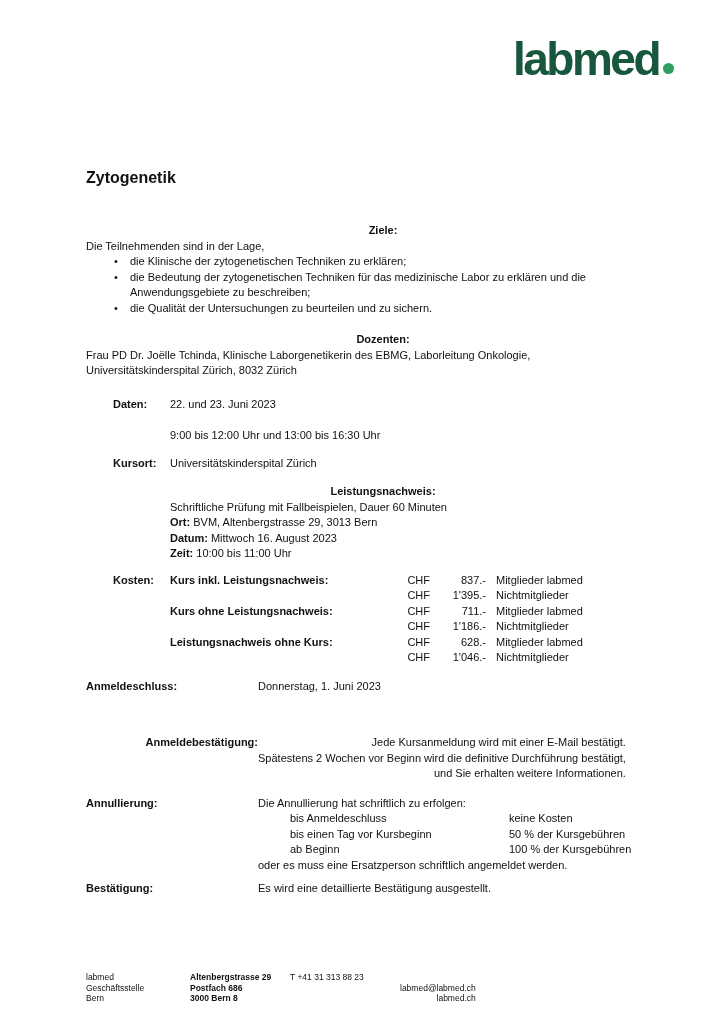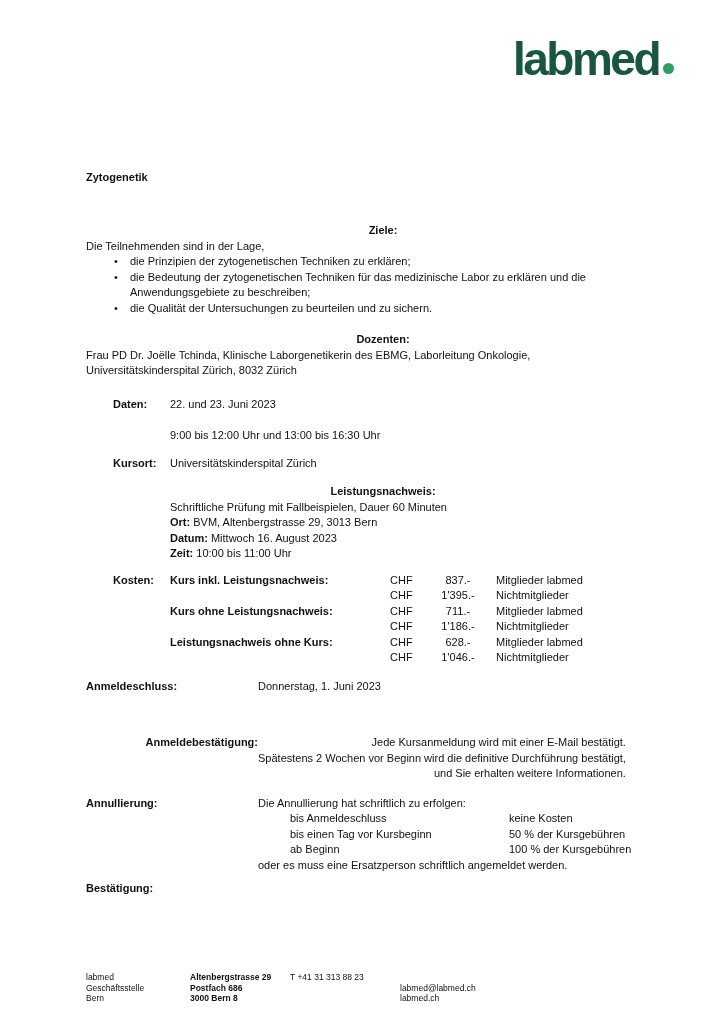--- a/index.html
+++ b/index.html
@@ -20,21 +20,21 @@
     display:inline-block; width:11px; height:11px; border-radius:50%;
     margin-left:4px; margin-bottom:1px;
   }
 
   
   .content {
     position:absolute; top:168px; left:86px; right:44px;
     font-size:11px; line-height:15.5px;
   }
   .bold { font-weight:700;text-align:center; }
-  .page-title { font-size:11px; font-weight:700; line-height:19px; margin-bottom:36px; }
+  .page-title { font-size:16px; font-weight:700; line-height:19px; margin-bottom:36px; }
 
   
   .sec-ziele { margin-bottom:16px; }
   .bullet-row { display:flex; }
   .bullet-glyph { width:16px; padding-left:28px; flex:0 0 44px; }
   .bullet-text { flex:1 1 auto; max-width:512px; }
 
   
   .sec-dozenten { margin-bottom:18px; }
 
@@ -49,63 +49,63 @@
 
   
   .sec-leistung { margin-bottom:11px; }
 
   
   .sec-kosten { margin-bottom:13px; }
   .kosten-grid { display:flex; }
   .kosten-rows { flex:1 1 auto; }
   .kosten-row { display:flex; }
   .k-item { flex:0 0 220px; font-weight:700; }
-  .k-chf { flex:0 0 40px; }
-  .k-amt { flex:0 0 56px; text-align:center; }
+  .k-chf { flex:0 0 40px;text-align:right; }
+  .k-amt { flex:0 0 56px; text-align:right; }
   .k-aud { padding-left:10px;text-align:center; }
 
   .sec-anmeldeschluss { margin-bottom:41px; }
   .sec-anmeldebest { margin-bottom:14px;text-align:right; }
 
   
   .sec-annullierung { margin-bottom:8px; }
   .ann-row { display:flex;padding-left:32px; }
   .ann-cond { flex:0 0 219px; }
 
   
   .footer {
     position:absolute; top:972px; left:86px; right:30px;
     font-size:8.5px; line-height:10.5px; color:#111;
   }
   .footer-cols { position:relative; }
   .f-col { position:absolute; top:0; white-space:nowrap; }
   .f-org { left:0; }
   .f-addr { left:104px;font-weight:bold; }
   .f-phone { left:204px; }
-  .f-contact { left:314px; padding-top:10.5px; }
+  .f-contact { left:314px; padding-top:10.5px;text-align:right; }
 </style>
 </head>
 <body>
 
 <div class="page">
 
   <div class="logo">
     <span style="color: rgb(23, 87, 61);">labmed</span><span class="logo-dot" style="background: rgb(47, 158, 98);"></span>
   </div>
 
   <div class="content">
 
     <div class="page-title">Zytogenetik</div>
 
     <div class="sec-ziele">
       <div class="bold">Ziele:</div>
       <div>Die Teilnehmenden sind in der Lage,</div>
       <div class="bullet-row">
         <span class="bullet-glyph">•</span>
-        <span class="bullet-text">die Prinzipien der zytogenetischen Techniken zu erklären;</span>
+        <span class="bullet-text">die Klinische der zytogenetischen Techniken zu erklären;</span>
       </div>
       <div class="bullet-row">
         <span class="bullet-glyph">•</span>
         <span class="bullet-text">die Bedeutung der zytogenetischen Techniken für das medizinische Labor zu erklären und die Anwendungsgebiete zu beschreiben;</span>
       </div>
       <div class="bullet-row">
         <span class="bullet-glyph">•</span>
         <span class="bullet-text">die Qualität der Untersuchungen zu beurteilen und zu sichern.</span>
       </div>
     </div>
@@ -206,20 +206,21 @@
         <span class="ann-row">
           <span class="ann-cond">ab Beginn</span>
           <span>100 % der Kursgebühren</span>
         </span>
         <span style="display:block">oder es muss eine Ersatzperson schriftlich angemeldet werden.</span>
       </span>
     </div>
 
     <div class="row">
       <span class="lab-lg">Bestätigung:</span>
+      <span>Es wird eine detaillierte Bestätigung ausgestellt.</span>
     </div>
 
   </div>
 
   <div class="footer">
     <div class="footer-cols">
       <div class="f-col f-org">
         <div>labmed</div>
         <div>Geschäftsstelle</div>
         <div>Bern</div>

